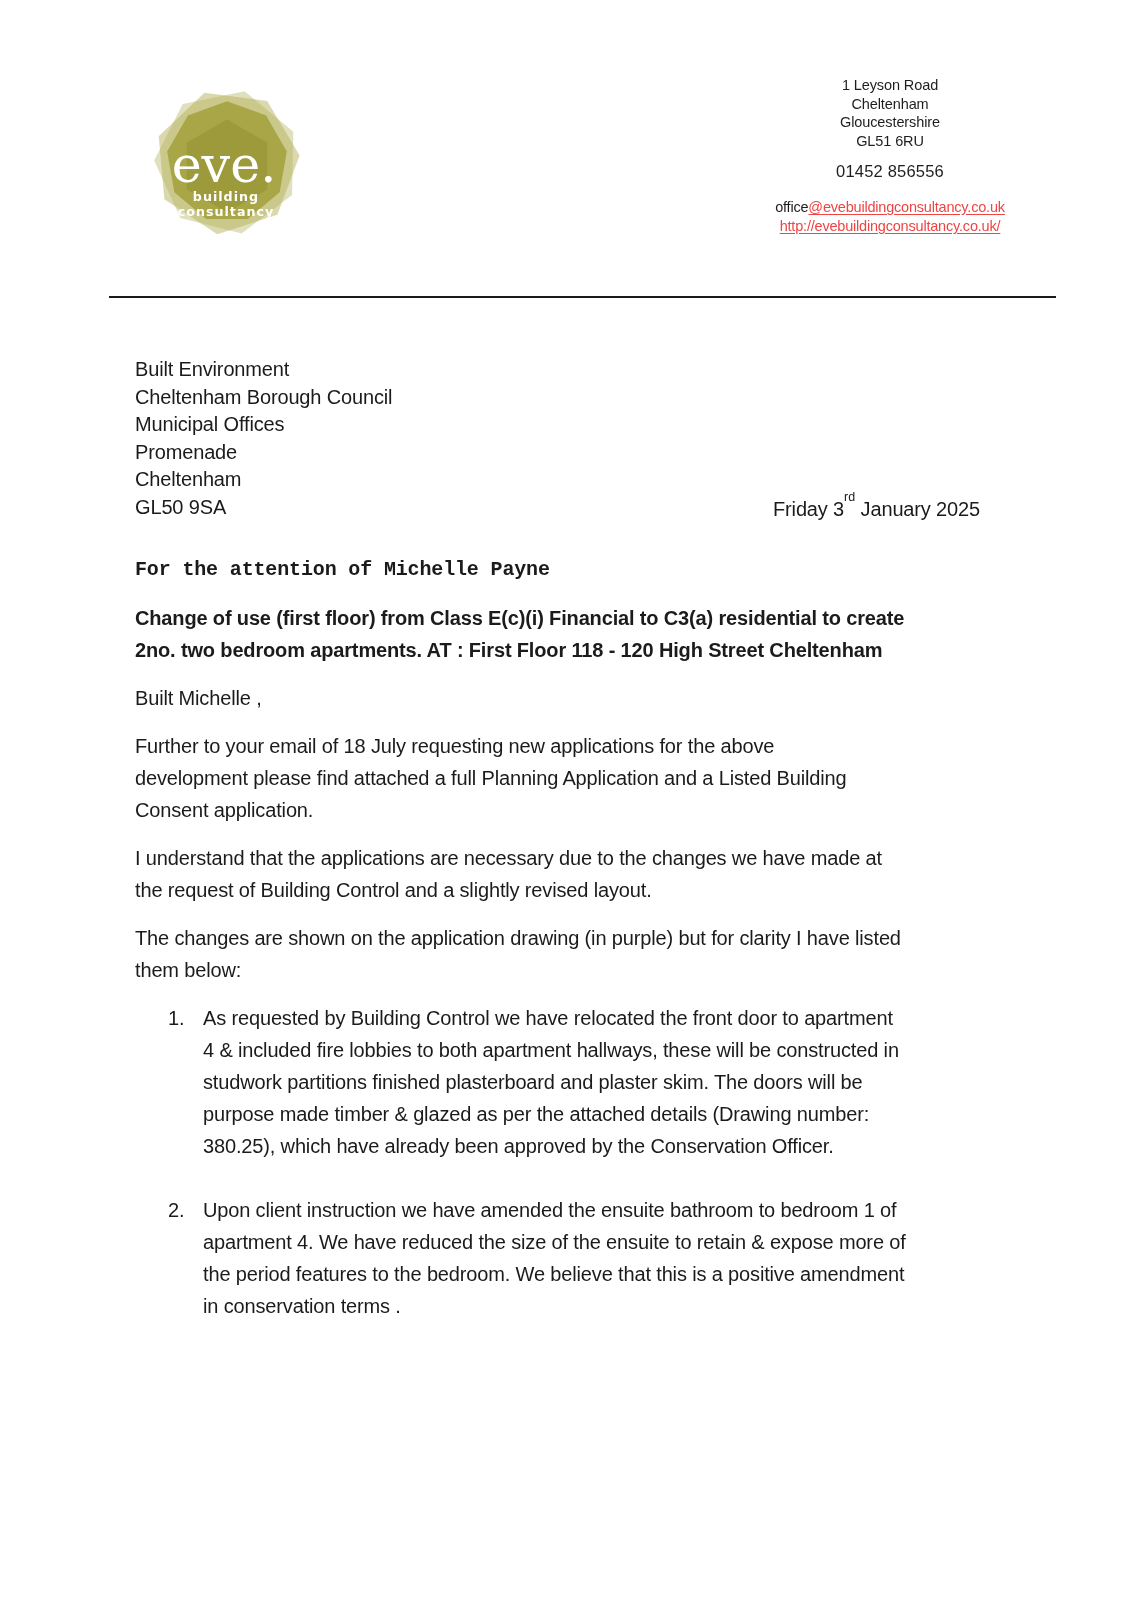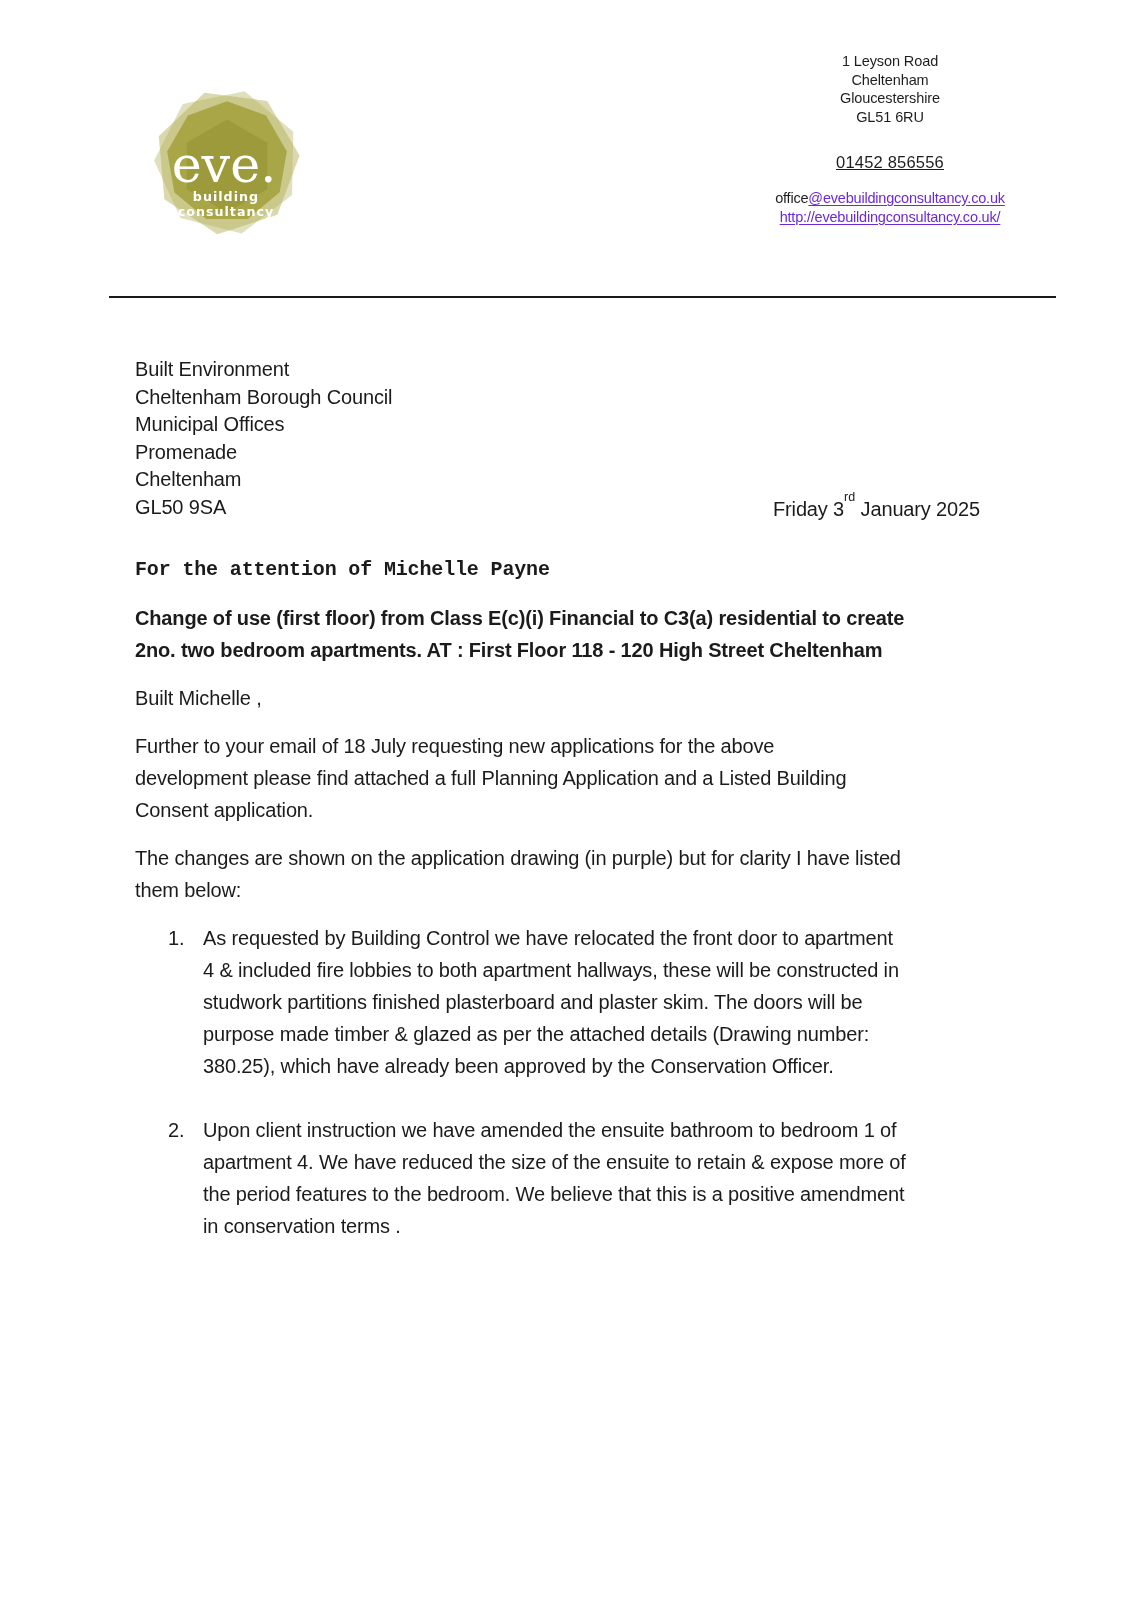--- a/index.html
+++ b/index.html
@@ -18,48 +18,47 @@
   .logo-box {
     position: absolute;
     left: 131px; top: 72px;
     width: 192px; height: 183px;
     display: flex; align-items: center; justify-content: center;
   }
   .logo-svg { display: block; }
 
   .contact-block {
     position: absolute;
-    left: 740px; top: 52px;
+    left: 740px; top: 76px;
     width: 300px;
     text-align: center;
     color: #1e1e1e;
   }
   .contact-address {
     font-size: 14.5px;
     line-height: 18.5px;
     letter-spacing: -0.1px;
     white-space: pre-line;
   }
   .contact-phone {
-    margin-top: 27px;
+    margin-top: 12px;
     font-size: 16.5px;
     letter-spacing: 0.2px;
-    text-decoration: underline;
   }
   .contact-links {
     margin-top: 17px;
     font-size: 14.5px;
     line-height: 19px;
     letter-spacing: -0.2px;
   }
   .email-line { white-space: nowrap; }
   .email-linked, .website-line {
     text-decoration: underline;
     text-underline-offset: 2px;
-    color: #6d28d9;
+    color: #ef4444;
     cursor: pointer;
   }
   .website-line { display: block; text-decoration: underline; }
 
   .head-rule {
     position: absolute;
     left: 109px; top: 296px;
     width: 947px; height: 2px;
     background: #1a1a1a;
   }
@@ -155,20 +154,22 @@
 
     <div class="bold-block ml">Change of use (first floor) from Class E(c)(i) Financial to C3(a) residential to create
 2no. two bedroom apartments. AT : First Floor 118 - 120 High Street Cheltenham</div>
 
     <div class="salutation">Built Michelle ,</div>
 
     <div class="para ml">Further to your email of 18 July requesting new applications for the above
 development please find attached a full Planning Application and a Listed Building
 Consent application.</div>
 
+    <div class="para ml">I understand that the applications are necessary due to the changes we have made at
+the request of Building Control and a slightly revised layout.</div>
 
     <div class="para ml">The changes are shown on the application drawing (in purple) but for clarity I have listed
 them below:</div>
 
     <div class="letter-list">
       <div class="list-row">
         <span class="list-num">1.</span>
         <span class="list-text ml">As requested by Building Control we have relocated the front door to apartment
 4 &amp; included fire lobbies to both apartment hallways, these will be constructed in
 studwork partitions finished plasterboard and plaster skim. The doors will be

